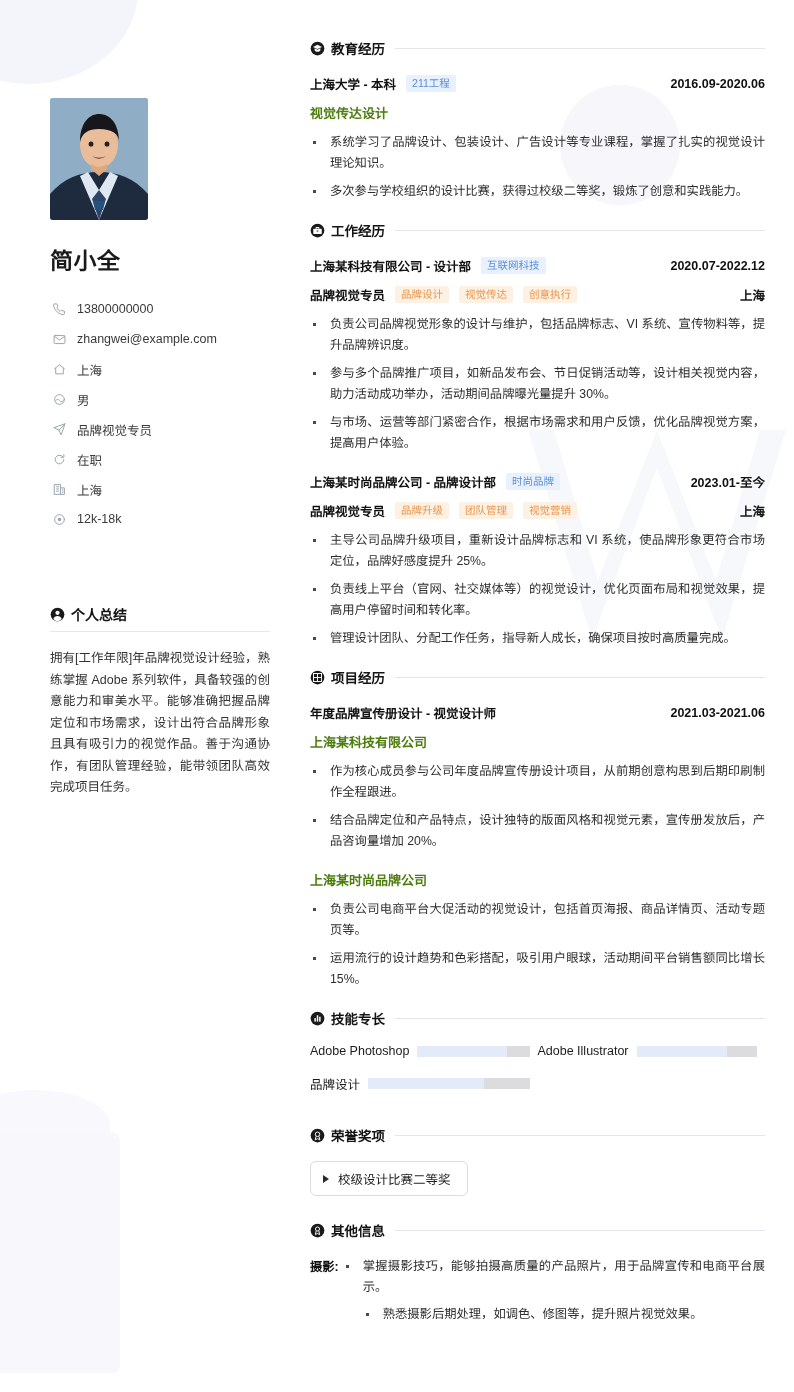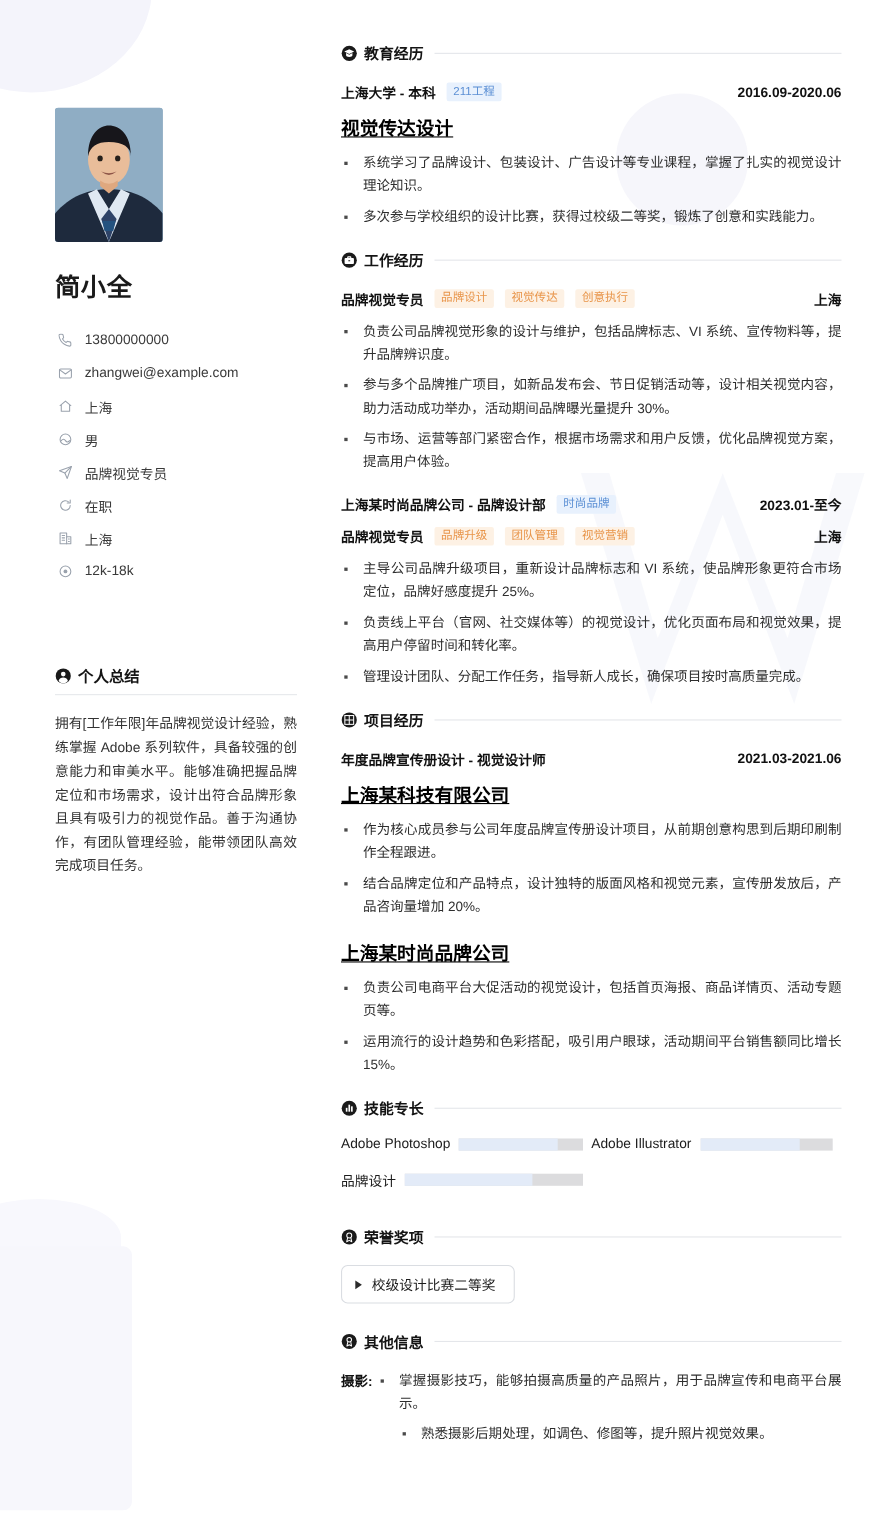--- a/index.html
+++ b/index.html
@@ -166,23 +166,22 @@
     line-height: 15px;
     padding: 1px 6px;
     margin-left: 10px;
     border-radius: 2px;
     white-space: nowrap;
   }
   .tag-blue { background: #e8f1fd; color: #5b8fd4; }
   .tag-orange { background: #fdf1e4; color: #e8954a; }
 
   .entry-plain {
-    font-size: 17px; font-weight: bold; color: #000000;
+    font-size: 13px; font-weight: bold; color: #4d7c0f;
     margin-bottom: 10px;
-    text-decoration: underline;
   }
 
   ul.bullets { list-style: none; margin: 0; padding: 0; }
   ul.bullets li {
     position: relative;
     padding-left: 20px;
     font-size: 12.3px;
     line-height: 21px;
     color: #2e2e2e;
     margin-bottom: 7px;
@@ -431,20 +430,27 @@
             <rect x="10.6" y="12" width="2.8" height="1.5" rx=".4" fill="#1a1a1a"></rect>
           </svg>
         </span>
         <span class="sec-title">工作经历</span>
         <span class="sec-rule"></span>
       </div>
 
       <div class="entry">
         <div class="entry-row">
           <div class="entry-left">
+            <span class="entry-title">上海某科技有限公司 - 设计部</span>
+            <span class="tag tag-blue">互联网科技</span>
+          </div>
+          <span class="entry-date">2020.07-2022.12</span>
+        </div>
+        <div class="entry-row">
+          <div class="entry-left">
             <span class="entry-sub">品牌视觉专员</span>
             <span class="tag tag-orange">品牌设计</span>
             <span class="tag tag-orange">视觉传达</span>
             <span class="tag tag-orange">创意执行</span>
           </div>
           <span class="entry-loc">上海</span>
         </div>
         <ul class="bullets">
           <li>负责公司品牌视觉形象的设计与维护，包括品牌标志、VI 系统、宣传物料等，提升品牌辨识度。</li>
           <li>参与多个品牌推广项目，如新品发布会、节日促销活动等，设计相关视觉内容，助力活动成功举办，活动期间品牌曝光量提升 30%。</li>

